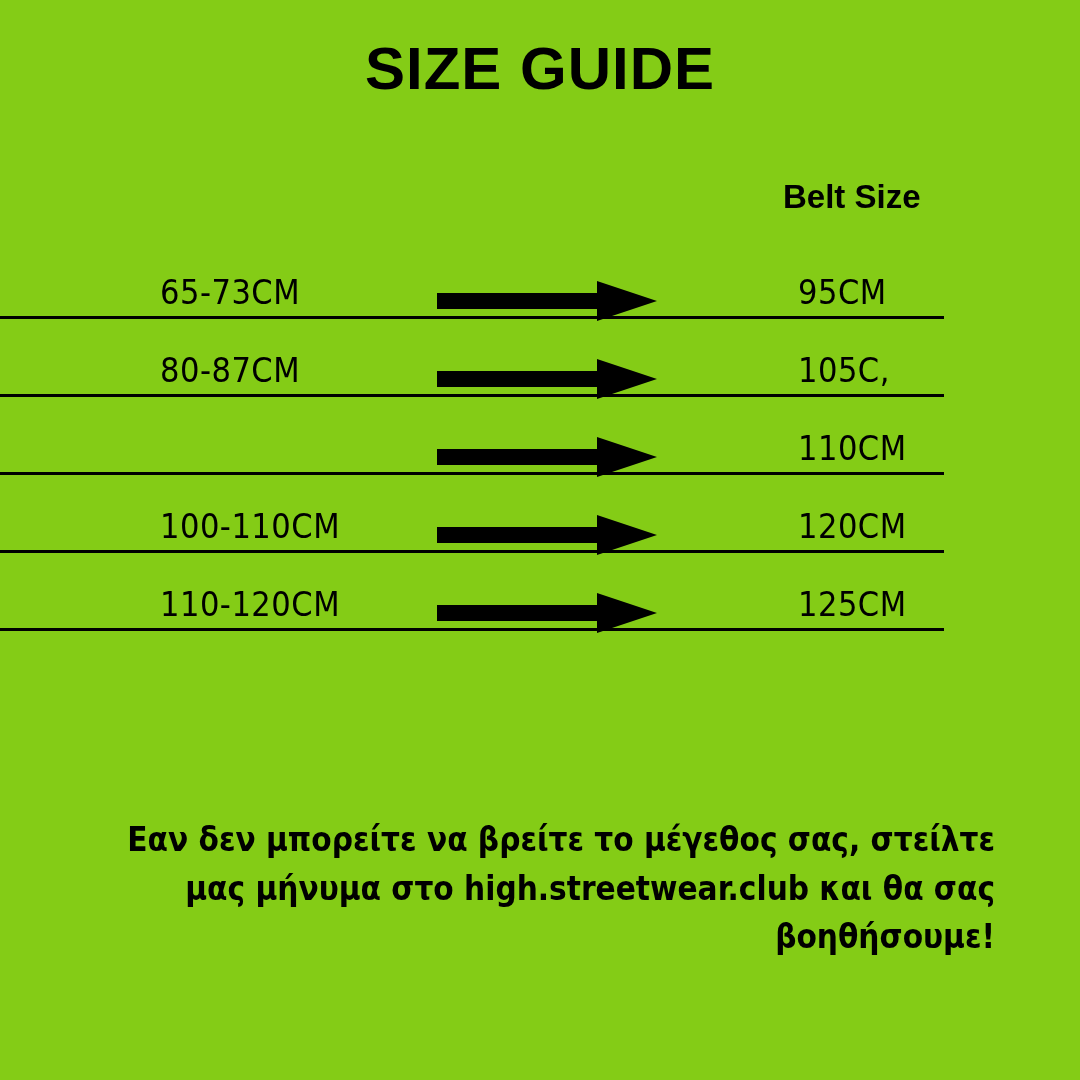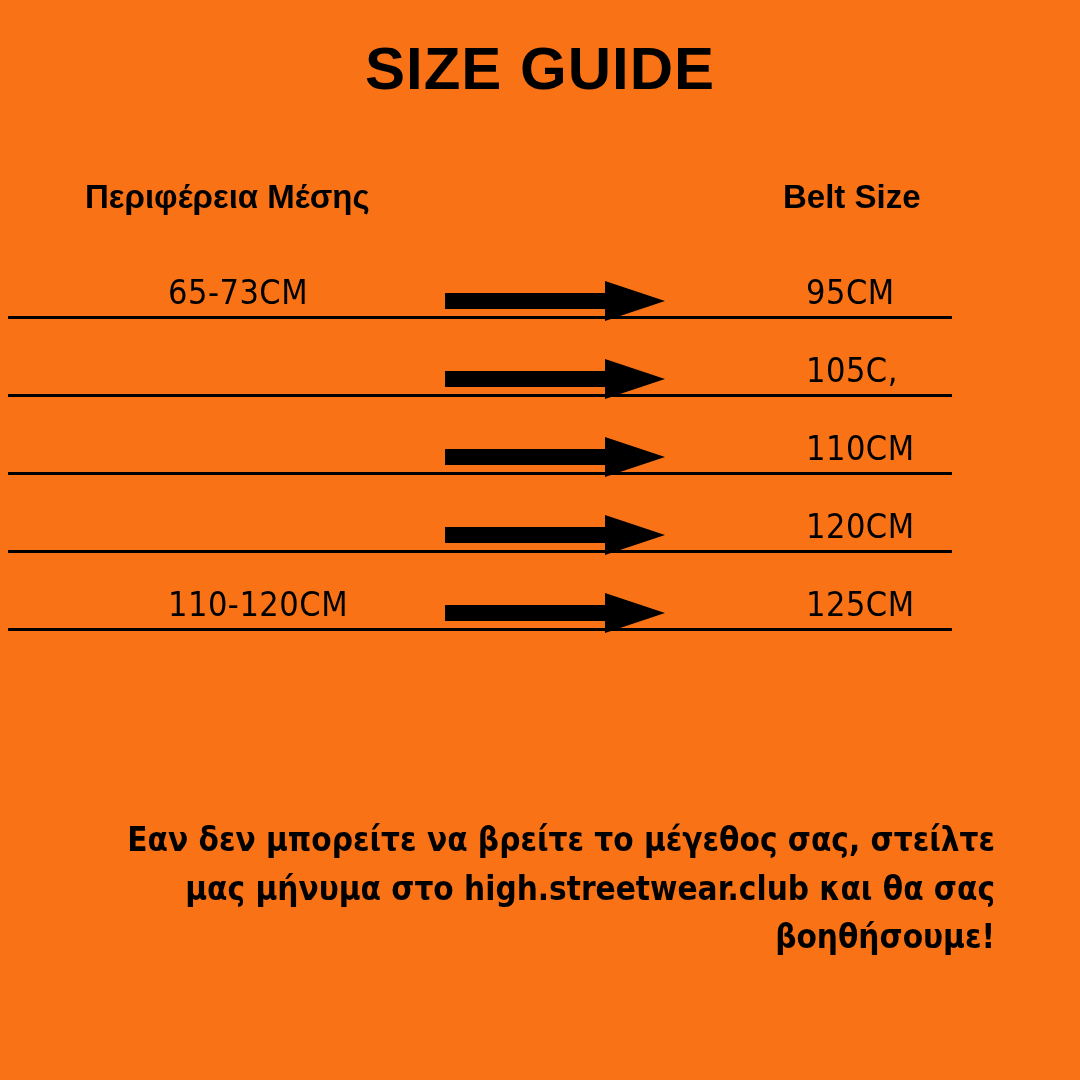--- a/index.html
+++ b/index.html
@@ -1,77 +1,78 @@
 <!DOCTYPE html>
 <html><head>
 <meta charset="utf-8">
 <style>
   html,body{margin:0;padding:0;background:#ffffff;}
   .canvas{
-    position:relative;width:1080px;height:1080px;background:#f97316;color:#000;
+    position:relative;width:1080px;height:1080px;background:#84cc16;color:#000;
     font-family:"Liberation Sans",sans-serif;overflow:hidden;
   }
   .title{
     position:absolute;top:34px;left:0;width:1080px;margin:0;
     text-align:center;font-size:60px;font-weight:700;letter-spacing:1px;
   }
   .col-header{position:absolute;top:178px;font-size:33px;font-weight:700;white-space:nowrap;}
   .col-header.left{left:85px;}
   .col-header.right{left:783px;text-align:center;}
-  .rows{position:absolute;top:241px;left:8px;width:944px;}
+  .rows{position:absolute;top:241px;left:0;width:944px;}
   .row{position:relative;height:75px;border-bottom:3px solid #000;}
   .cell{
     position:absolute;bottom:4px;font-size:34px;font-weight:400;white-space:nowrap;
     font-family:"DejaVu Sans",sans-serif;font-stretch:condensed;letter-spacing:0.5px;
   }
   .waist{left:160px;}
   .belt{left:798px;}
   .arrow{position:absolute;left:437px;bottom:-6px;width:220px;height:42px;fill:#000;}
   .footer{
     position:absolute;top:816px;left:85px;width:910px;margin:0;
     text-align:right;font-size:33px;font-weight:700;line-height:1.47;
     font-family:"DejaVu Sans",sans-serif;font-stretch:condensed;
   }
 </style>
 </head>
 <body>
 
 <div class="canvas">
   <h1 class="title">SIZE GUIDE</h1>
 
-  <div class="col-header left">Περιφέρεια Μέσης</div>
 
   <div class="col-header right">Belt Size</div>
 
   <div class="rows" id="rows">
   <div class="row">
     <span class="cell waist">65-73CM</span>
     <svg class="arrow" viewBox="0 0 220 42" aria-hidden="true">
       <polygon points="0,13 160,13 160,1 220,21 160,41 160,29 0,29"></polygon>
     </svg>
     <span class="cell belt">95CM</span>
   </div>
 
 
   <div class="row">
+    <span class="cell waist">80-87CM</span>
     <svg class="arrow" viewBox="0 0 220 42" aria-hidden="true">
       <polygon points="0,13 160,13 160,1 220,21 160,41 160,29 0,29"></polygon>
     </svg>
     <span class="cell belt">105C,</span>
   </div>
 
   <div class="row">
     <svg class="arrow" viewBox="0 0 220 42" aria-hidden="true">
       <polygon points="0,13 160,13 160,1 220,21 160,41 160,29 0,29"></polygon>
     </svg>
     <span class="cell belt">110CM</span>
   </div>
 
 
   <div class="row">
+    <span class="cell waist">100-110CM</span>
     <svg class="arrow" viewBox="0 0 220 42" aria-hidden="true">
       <polygon points="0,13 160,13 160,1 220,21 160,41 160,29 0,29"></polygon>
     </svg>
     <span class="cell belt">120CM</span>
   </div>
 
   <div class="row">
     <span class="cell waist">110-120CM</span>
     <svg class="arrow" viewBox="0 0 220 42" aria-hidden="true">
       <polygon points="0,13 160,13 160,1 220,21 160,41 160,29 0,29"></polygon>

